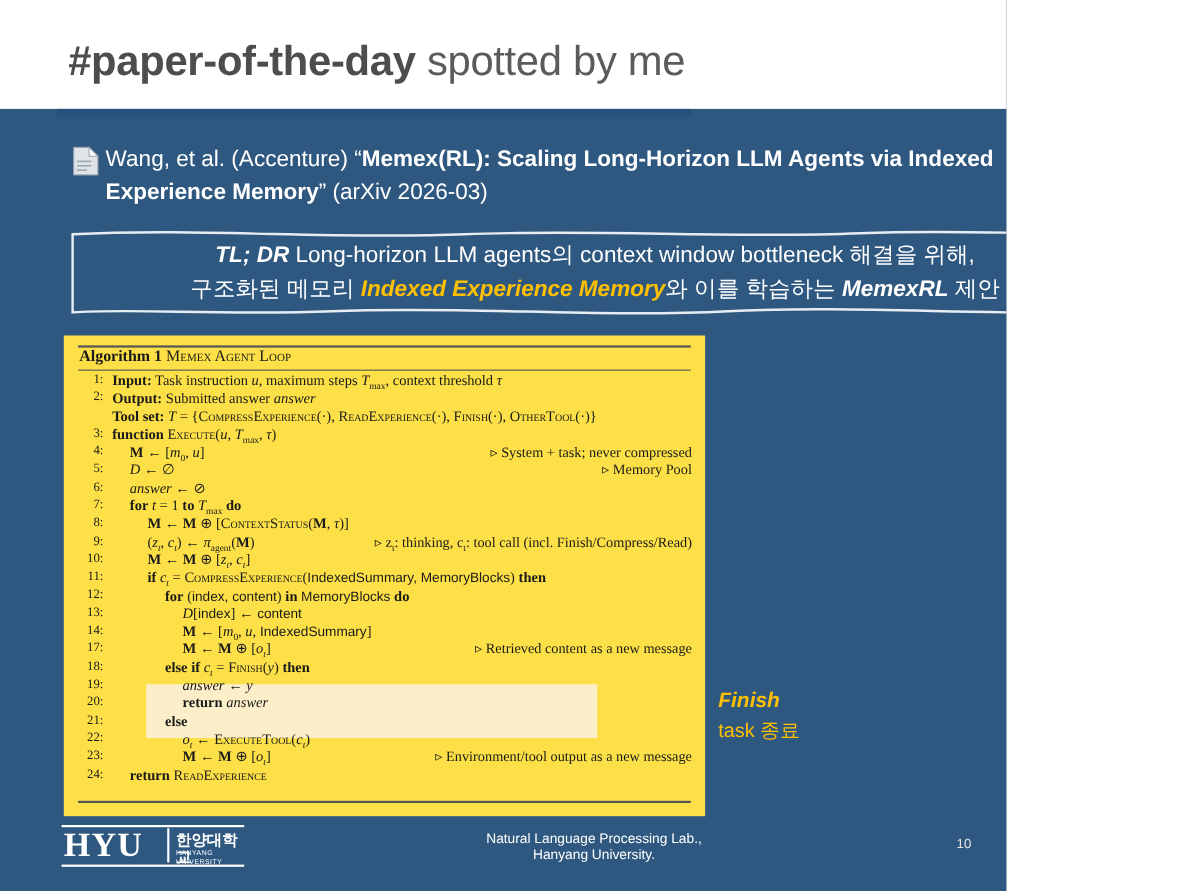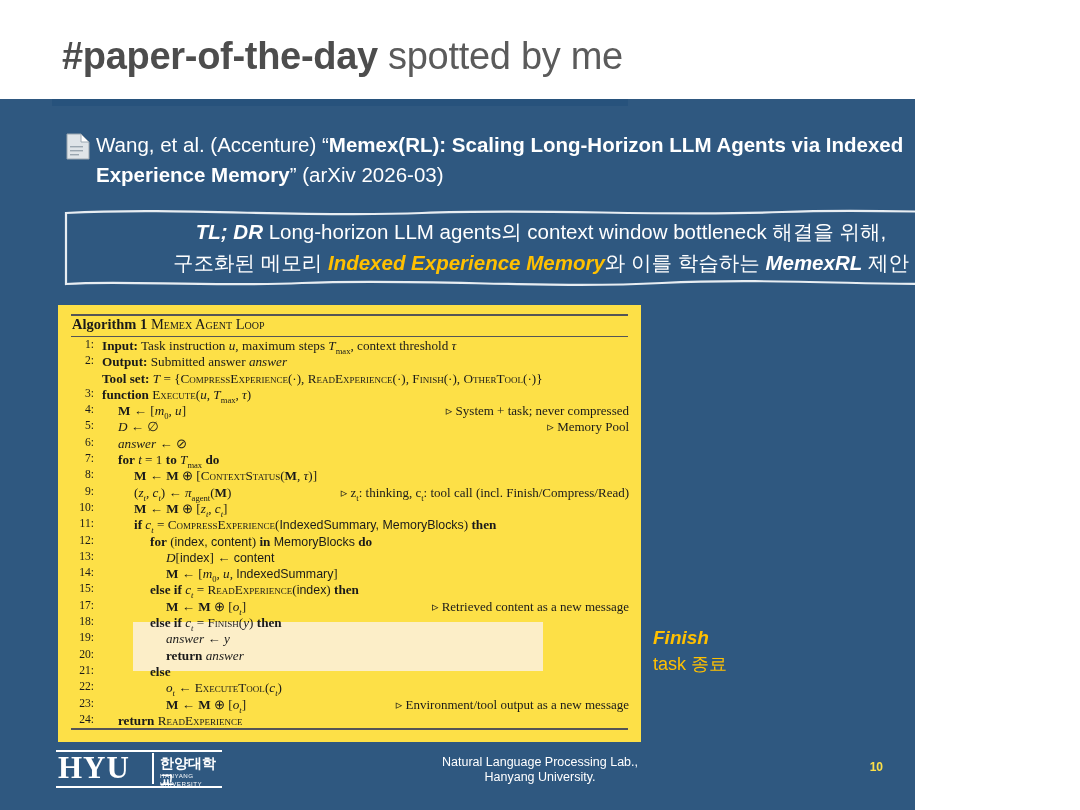--- a/index.html
+++ b/index.html
@@ -221,23 +221,22 @@
     text-align: center;
     color: #ffffff;
     font-size: 12.5px;
     line-height: 15px;
     transform: translateY(-23px);
   }
   #page-num {
     position: absolute;
     right: 32px;
     top: 760px;
-    color: #fde047;
+    color: #e5e5e5;
     font-size: 12px;
-    font-weight: bold;
   }
   #hyu-logo {
     position: absolute;
     left: 56px;
     top: 750px;
     width: 166px;
     height: 38px;
   }
   #logo-rule-top {
     position: absolute;
@@ -389,24 +388,20 @@
         </div>
         <div class="aline">
           <span class="lnum">13:</span>
           <span class="lbody i5"><span class="it">D</span>[<span class="mono-ss">index</span>] ← <span class="mono-ss">content</span></span>
         </div>
         <div class="aline">
           <span class="lnum">14:</span>
           <span class="lbody i5"><span class="kw">M</span> ← [<span class="it">m</span><sub>0</sub>, <span class="it">u</span>, <span class="mono-ss">IndexedSummary</span>]</span>
         </div>
         <div class="aline">
-          <span class="lnum">15:</span>
-          <span class="lbody i4"><span class="kw">else if</span> <span class="it">c<sub>t</sub></span> = <span class="sc">ReadExperience</span>(<span class="mono-ss">index</span>) <span class="kw">then</span></span>
-        </div>
-        <div class="aline">
           <span class="lnum">17:</span>
           <span class="lbody i5"><span class="kw">M</span> ← <span class="kw">M</span> ⊕ [<span class="it">o<sub>t</sub></span>]</span>
           <span class="cmt">▹ Retrieved content as a new message</span>
         </div>
         <div class="aline">
           <span class="lnum">18:</span>
           <span class="lbody i4"><span class="kw">else if</span> <span class="it">c<sub>t</sub></span> = <span class="sc">Finish</span>(<span class="it">y</span>) <span class="kw">then</span></span>
         </div>
         <div class="aline">
           <span class="lnum">19:</span>

